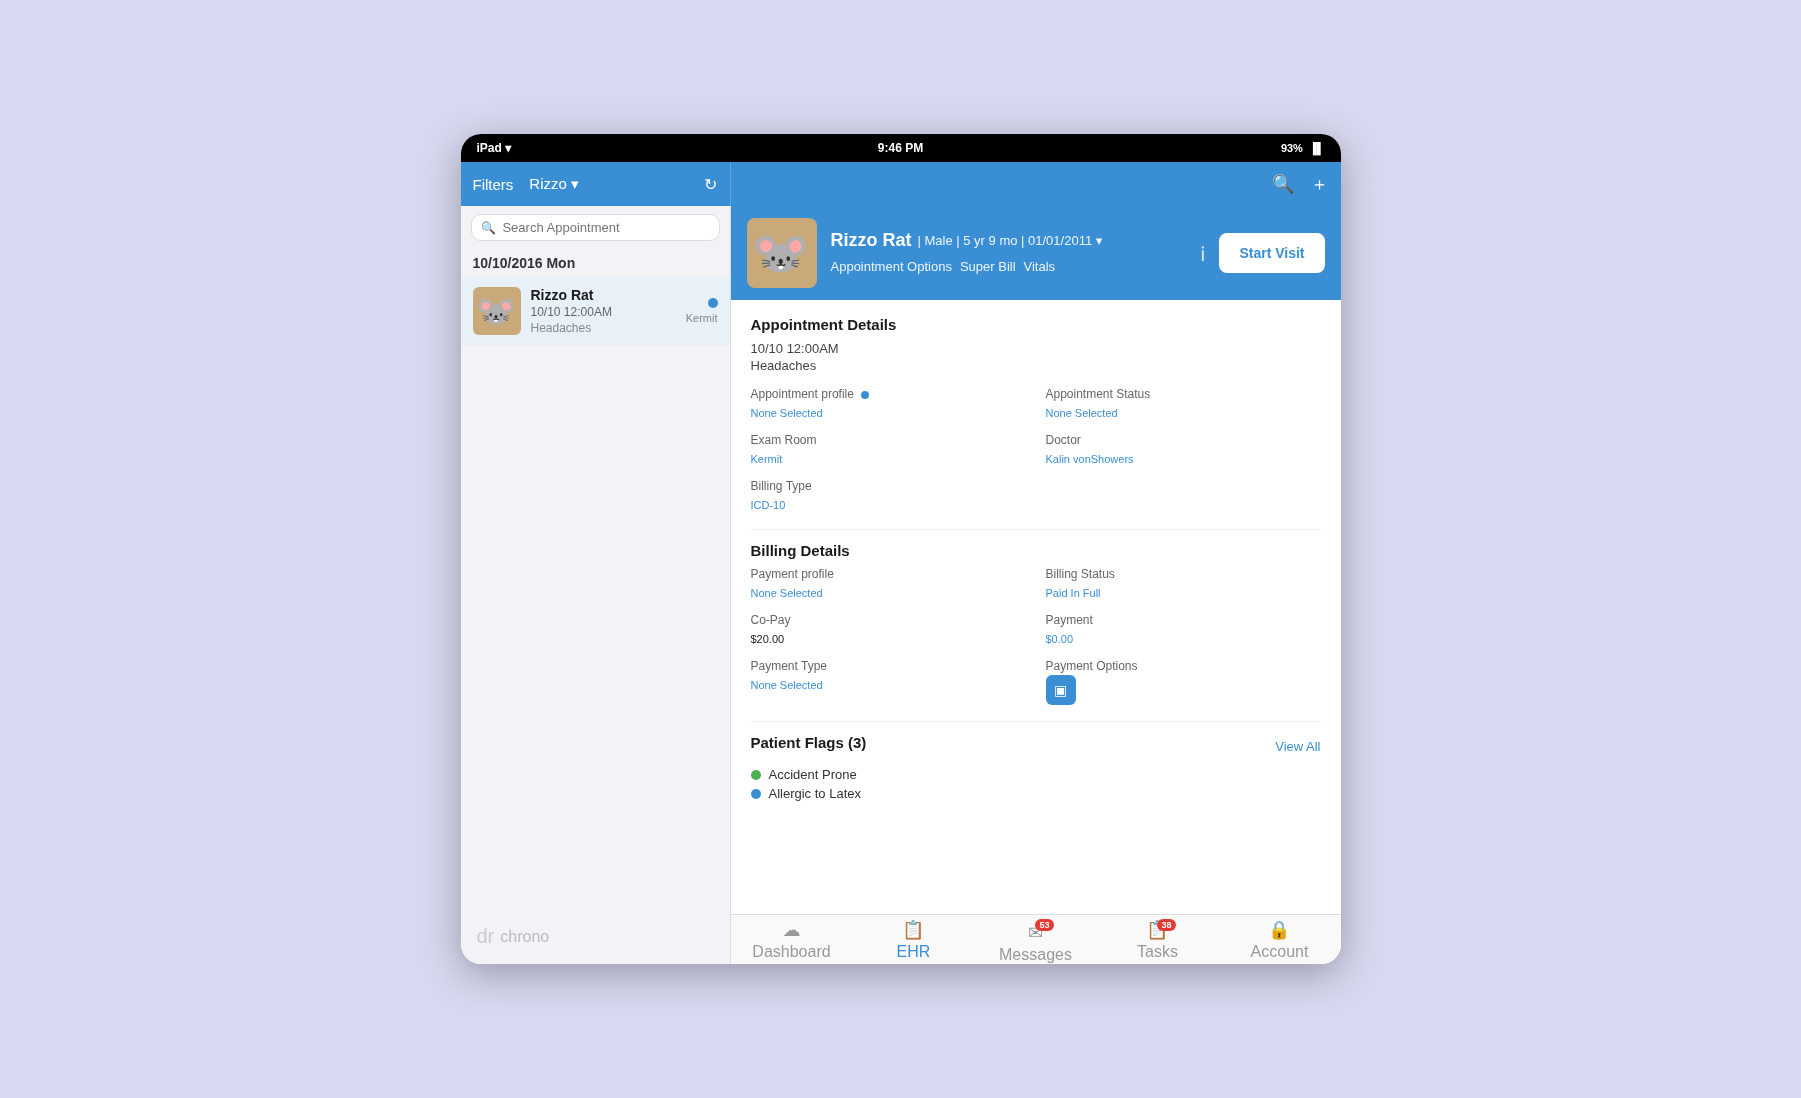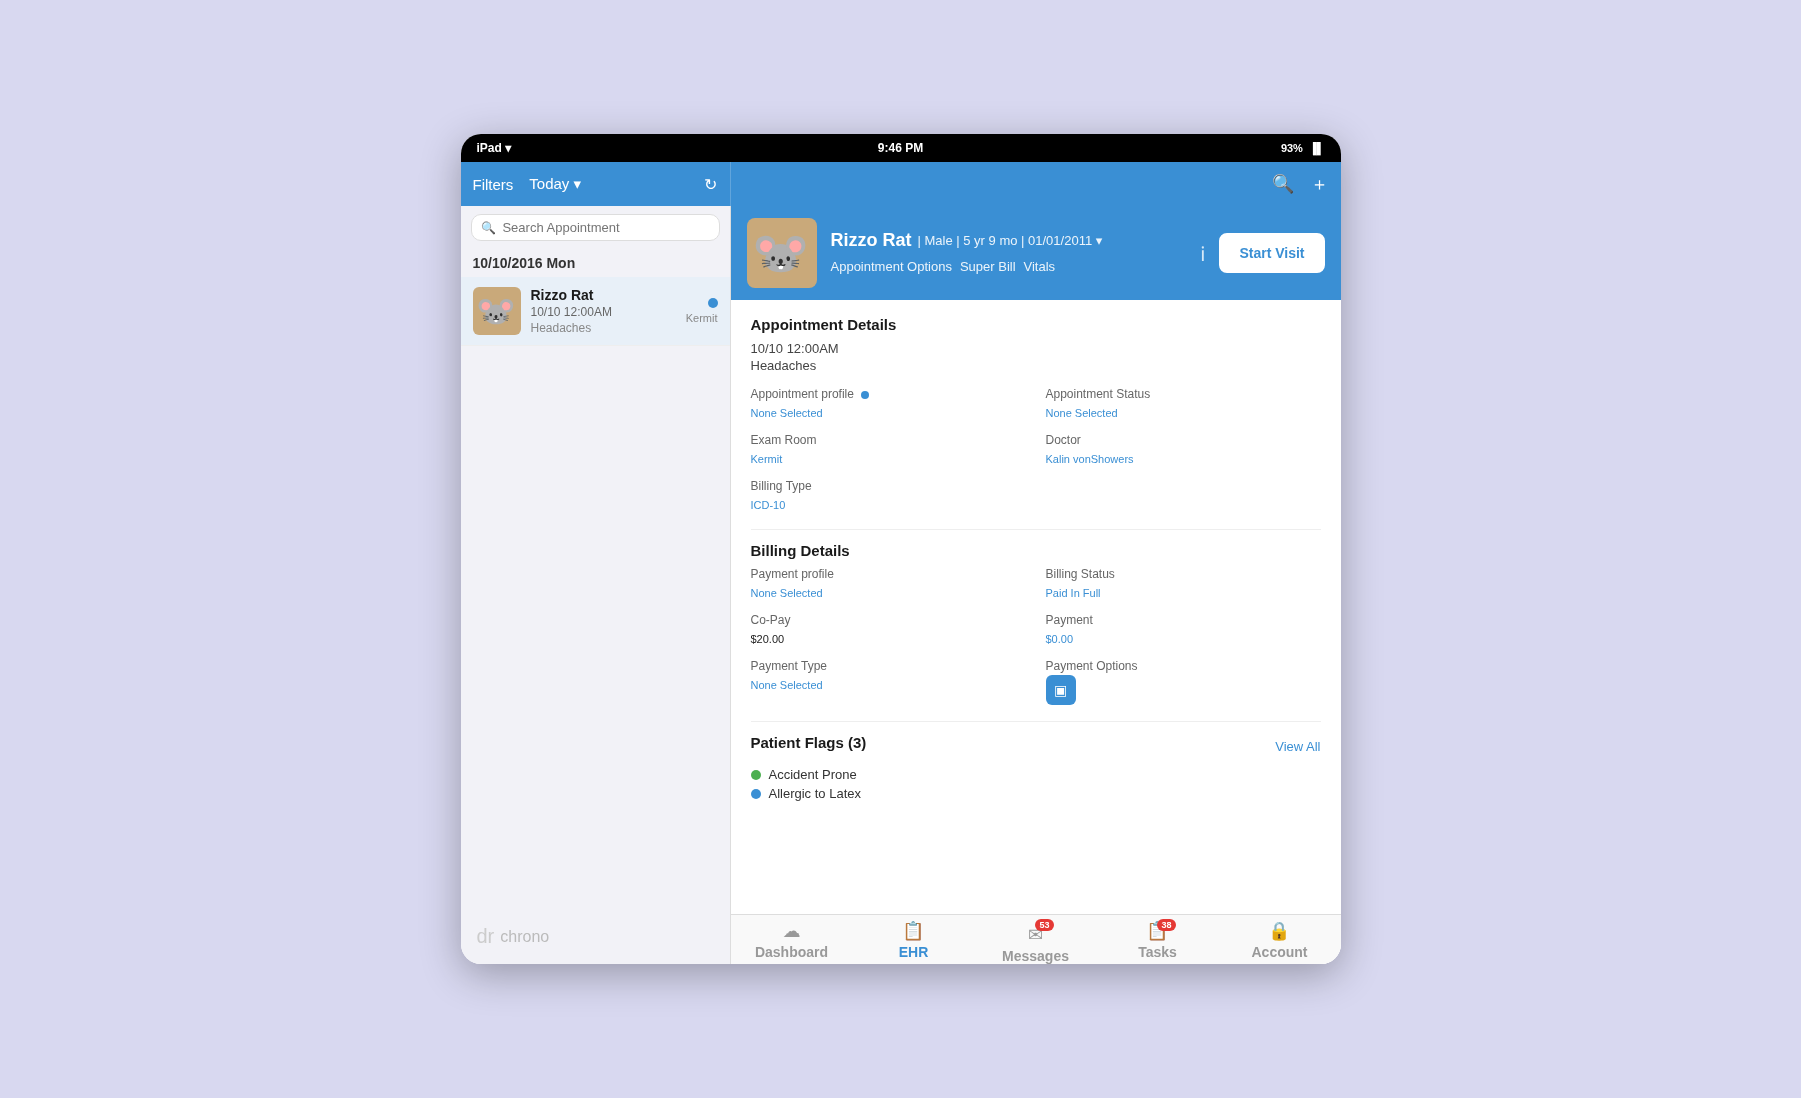--- a/index.html
+++ b/index.html
@@ -410,21 +410,21 @@
       flex-direction: column;
       align-items: center;
       justify-content: center;
       cursor: pointer;
       gap: 2px;
       position: relative;
     }
     .bottom-nav-item.active .nav-icon { color: #3a8fd4; }
     .bottom-nav-item.active .nav-label { color: #3a8fd4; }
     .nav-icon { font-size: 18px; color: #999; }
-    .nav-label { font-size: 14px; color: #999; font-weight: bold; }
+    .nav-label { font-size: 16px; color: #999; }
     .nav-badge {
       position: absolute;
       top: 4px;
       right: calc(50% - 18px);
       background: #e53935;
       color: #fff;
       font-size: 9px;
       font-weight: 700;
       border-radius: 8px;
       padding: 1px 4px;
@@ -452,21 +452,21 @@
     <span class="status-center">9:46 PM</span>
     <div class="status-right">
       <span>93%</span>
       <span>▐▌</span>
     </div>
   </div>
 
   <div class="header-bar">
     <div class="header-left">
       <button class="filters-btn">Filters</button>
-      <button class="today-btn">Today ▾</button>
+      <button class="today-btn">Rizzo ▾</button>
       <span class="refresh-icon">↻</span>
     </div>
     <div class="header-right">
       <button class="icon-btn">🔍</button>
       <button class="icon-btn">＋</button>
     </div>
   </div>
 
   <div class="main-content">
 

